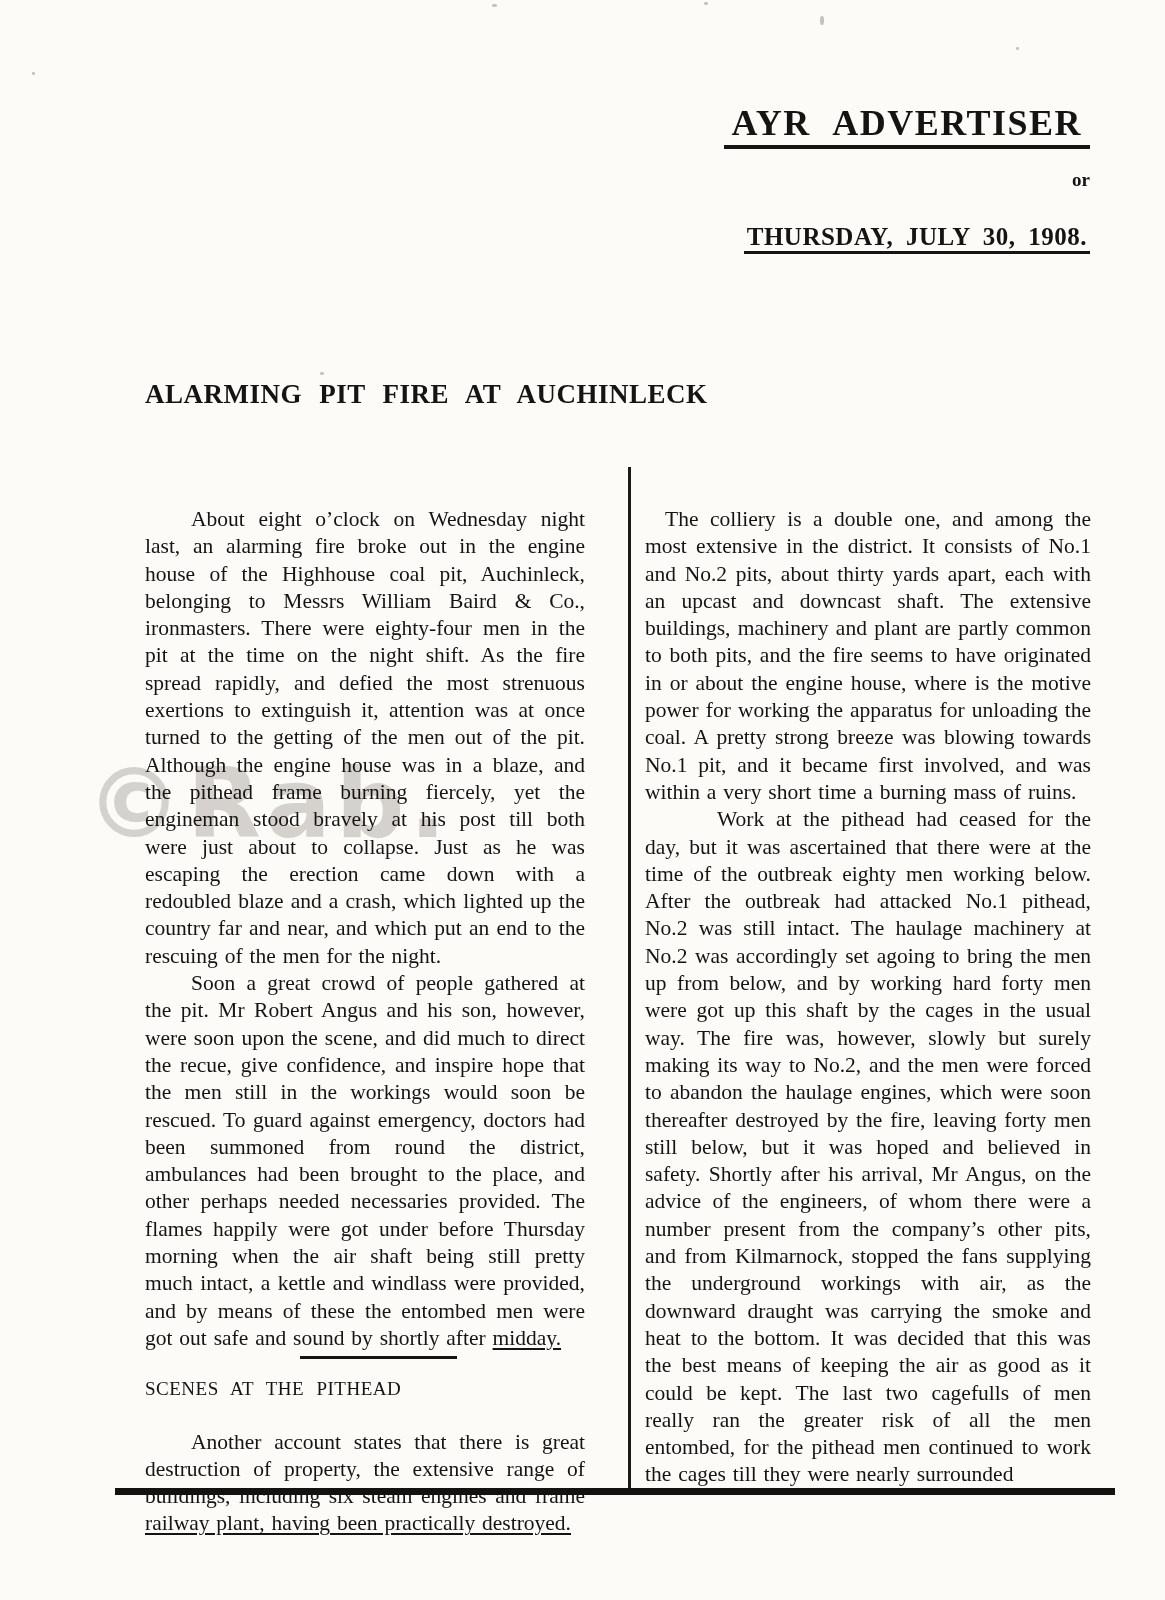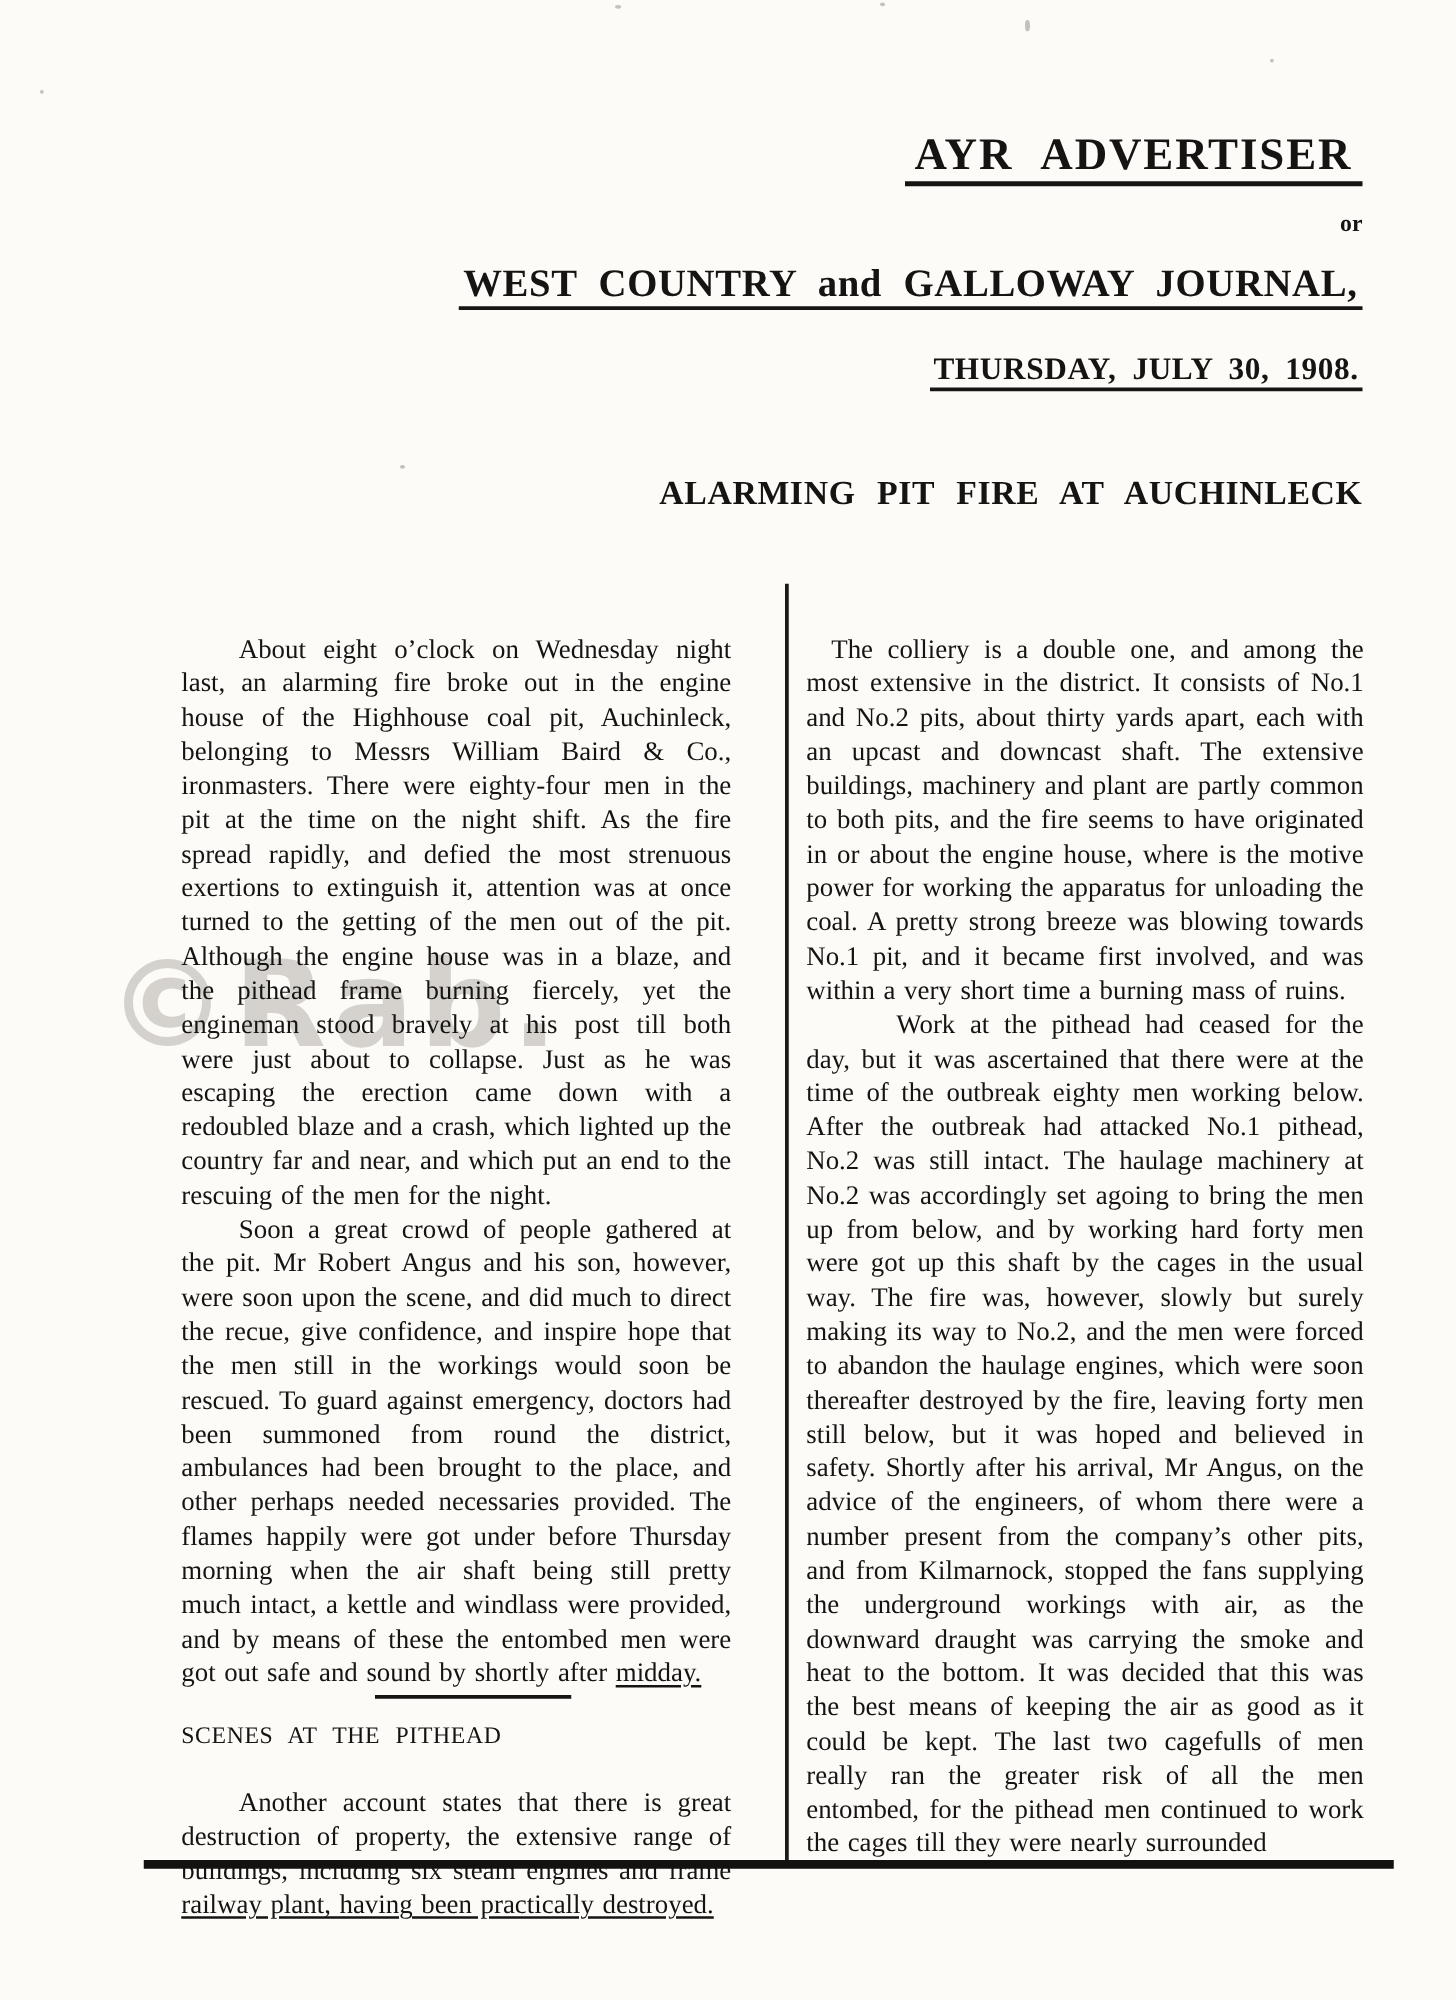--- a/index.html
+++ b/index.html
@@ -43,21 +43,21 @@
     display:inline-block;
     font-size:25px; font-weight:bold;
     letter-spacing:0.5px; word-spacing:6px;
     line-height:1.1;
     border-bottom:3px solid #161514;
     padding:0 3px 1px 3px;
   }
   
   .headline {
     position:absolute; top:378px; left:145px; width:945px;
-    text-align:right;
+    text-align:left;
     font-size:27px; font-weight:bold;
     letter-spacing:0.5px; word-spacing:10px;
     line-height:1.2;
   }
   
   .col {
     position:absolute; top:462px;
     font-size:21.5px; line-height:27.3px;
     text-align:justify;
     word-spacing:1.5px;
@@ -122,23 +122,20 @@
 
 <div class="page">
 
   <div class="watermark">©Rab.</div>
 
   <div class="masthead">
     <div>
       <span class="mast-title">AYR ADVERTISER</span>
     </div>
     <div class="mast-or">or</div>
-    <div class="mast-subtitle-wrap">
-      <span class="mast-subtitle">WEST COUNTRY and GALLOWAY JOURNAL,</span>
-    </div>
     <div class="mast-date-wrap">
       <span class="mast-date">THURSDAY, JULY 30, 1908.</span>
     </div>
   </div>
 
   <div class="headline">ALARMING PIT FIRE AT AUCHINLECK</div>
 
   <div class="col-divider"></div>
 
   <div class="col col-left">

